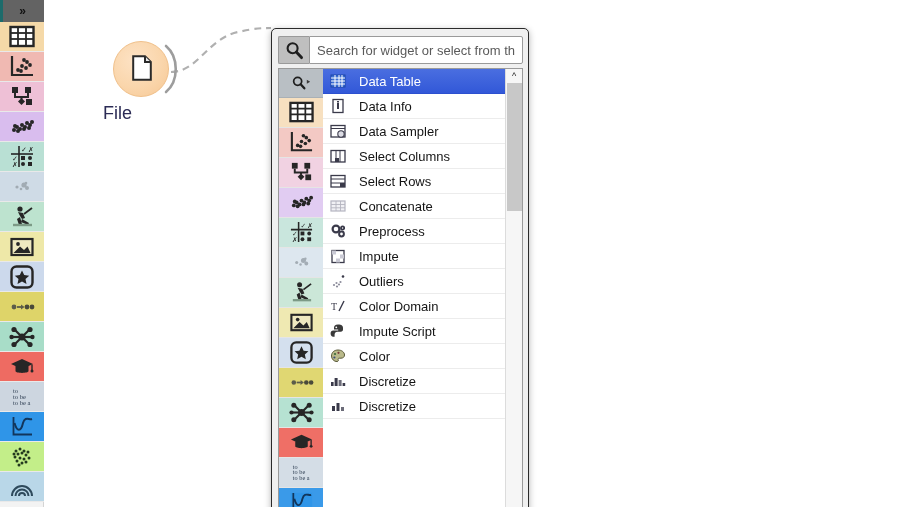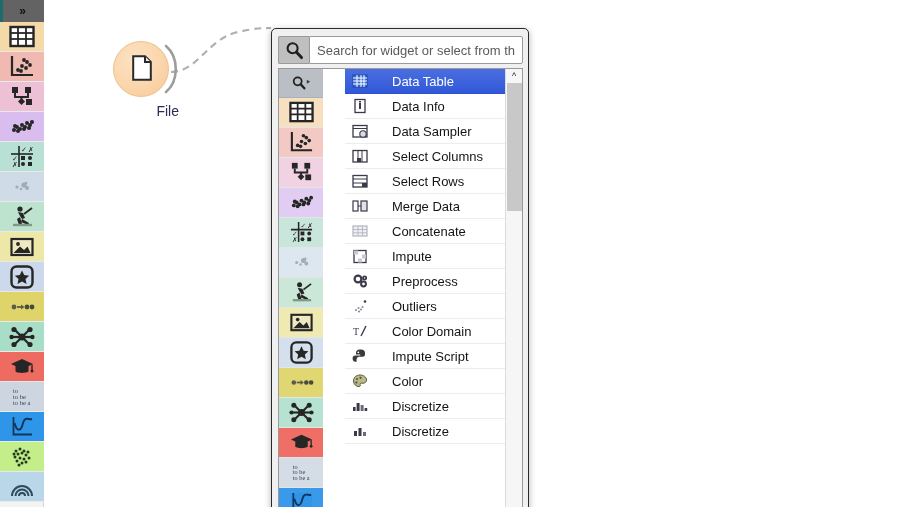--- a/index.html
+++ b/index.html
@@ -44,22 +44,22 @@
     position:absolute;left:0;top:0;width:56px;height:56px;border-radius:50%;
     background:radial-gradient(circle at 38% 34%, #fde2c4 0%, #fad6ac 55%, #f6c794 100%);
     border:1px solid #f0c08a;
     box-sizing:border-box;
   }
   #file-doc{
     position:absolute;left:19px;top:14px;width:20px;height:26px;
   }
   #file-arc{position:absolute;left:50px;top:2px;width:22px;height:52px;}
   #file-label{
-    position:absolute;left:-10px;top:62px;width:76px;text-align:right;
-    font-size:14px;color:#2b2b55;
+    position:absolute;left:-10px;top:62px;width:76px;text-align:left;
+    font-size:18px;color:#2b2b55;
   }
   #link-path{position:absolute;left:44px;top:0;width:875px;height:507px;pointer-events:none;}
 
   
   #chooser{
     position:absolute;left:227px;top:28px;width:258px;height:487px;
     background:#f0f0f0;
     border:1px solid #2b2b2b;border-radius:5px;
     box-shadow:0 2px 7px rgba(0,0,0,.30);
     box-sizing:border-box;overflow:hidden;
@@ -93,24 +93,24 @@
   }
   .rail-cat{
     height:30px;box-sizing:border-box;border-bottom:1px solid #e5e5e5;
     display:flex;align-items:center;justify-content:center;overflow:hidden;
   }
 
   
   #list-wrap{flex:1;display:flex;background:#fff;min-width:0;}
   #list{flex:1;background:#fff;min-width:0;}
   .item{
-    height:25px;display:flex;align-items:center;gap:24px;
+    height:25px;display:flex;align-items:center;gap:13px;
     padding-left:7px;box-sizing:border-box;
     border-bottom:1px solid #ececec;
-    font-size:13px;color:#141414;white-space:nowrap;margin-left:22px;
+    font-size:13px;color:#141414;white-space:nowrap;
   }
   .item.sel{
     background:linear-gradient(to bottom,#4a6ee0 0%,#3258d8 100%);
     color:#ffffff;border-bottom:1px solid #2c50cf;
   }
   .item .ic{width:16px;height:16px;flex:0 0 16px;display:block;}
 
   
   #vscroll{
     width:17px;flex:0 0 17px;background:#f6f6f6;border-left:1px solid #dcdcdc;
@@ -592,54 +592,46 @@
                 <span class="ic"><svg class="glyph" width="16" height="16" viewBox="0 0 16 16">
                     <rect x="1" y="2.5" width="14" height="11.5" fill="#fff" stroke="#3a3a4a" stroke-width="1.3"></rect>
                     <line x1="1" y1="6" x2="15" y2="6" stroke="#3a3a4a" stroke-width="1"></line>
                     <line x1="1" y1="10" x2="15" y2="10" stroke="#3a3a4a" stroke-width="1"></line>
                     <rect x="10" y="10" width="5" height="4" fill="#3a3a4a"></rect>
                   </svg></span>
                 <span>Select Rows</span>
               </div>
               <div class="item">
                 <span class="ic"><svg class="glyph" width="16" height="16" viewBox="0 0 16 16">
-                    <rect x="1" y="3" width="5" height="10" fill="#fff" stroke="#3a3a4a" stroke-width="1.2"></rect>
-                    <rect x="9" y="3" width="6" height="10" fill="#e2e2ea" stroke="#3a3a4a" stroke-width="1.2"></rect>
-                    <line x1="6" y1="8" x2="9" y2="8" stroke="#3a3a4a" stroke-width="1.2"></line>
-                  </svg></span>
-                <span>Merge Data</span>
-              </div>
-              <div class="item">
-                <span class="ic"><svg class="glyph" width="16" height="16" viewBox="0 0 16 16">
                     <rect x="1" y="3" width="14" height="10" fill="#f0f0f4" stroke="#b4b4c0" stroke-width="1.2"></rect>
                     <g stroke="#b4b4c0" stroke-width=".9">
                       <line x1="1" y1="6.5" x2="15" y2="6.5"></line>
                       <line x1="1" y1="9.8" x2="15" y2="9.8"></line>
                       <line x1="6" y1="3" x2="6" y2="13"></line>
                       <line x1="10.5" y1="3" x2="10.5" y2="13"></line>
                     </g>
                   </svg></span>
                 <span>Concatenate</span>
               </div>
               <div class="item">
                 <span class="ic"><svg class="glyph" width="16" height="16" viewBox="0 0 16 16">
+                    <circle cx="6" cy="6" r="3.4" fill="none" stroke="#3a3a4a" stroke-width="2.2"></circle>
+                    <circle cx="11.5" cy="11" r="2.4" fill="none" stroke="#3a3a4a" stroke-width="2"></circle>
+                    <circle cx="12.6" cy="5" r="1.6" fill="none" stroke="#3a3a4a" stroke-width="1.8"></circle>
+                  </svg></span>
+                <span>Preprocess</span>
+              </div>
+              <div class="item">
+                <span class="ic"><svg class="glyph" width="16" height="16" viewBox="0 0 16 16">
                     <rect x="2" y="2.5" width="12" height="12" fill="#fff" stroke="#3a3a4a" stroke-width="1.3"></rect>
                     <rect x="2" y="2.5" width="4" height="4" fill="#c9c9d4"></rect>
                     <rect x="10" y="6.5" width="4" height="4" fill="#c9c9d4"></rect>
                     <rect x="6" y="10.5" width="4" height="4" fill="#c9c9d4"></rect>
                   </svg></span>
                 <span>Impute</span>
-              </div>
-              <div class="item">
-                <span class="ic"><svg class="glyph" width="16" height="16" viewBox="0 0 16 16">
-                    <circle cx="6" cy="6" r="3.4" fill="none" stroke="#3a3a4a" stroke-width="2.2"></circle>
-                    <circle cx="11.5" cy="11" r="2.4" fill="none" stroke="#3a3a4a" stroke-width="2"></circle>
-                    <circle cx="12.6" cy="5" r="1.6" fill="none" stroke="#3a3a4a" stroke-width="1.8"></circle>
-                  </svg></span>
-                <span>Preprocess</span>
               </div>
               <div class="item">
                 <span class="ic"><svg class="glyph" width="16" height="16" viewBox="0 0 16 16">
                     <g fill="#8d8d9c">
                       <circle cx="4" cy="12" r="1.1"></circle>
                       <circle cx="6.5" cy="10" r="1.1"></circle>
                       <circle cx="9" cy="11.5" r="1.1"></circle>
                       <circle cx="7" cy="13.5" r="1.1"></circle>
                       <circle cx="10.5" cy="9" r="1.1"></circle>
                     </g>

